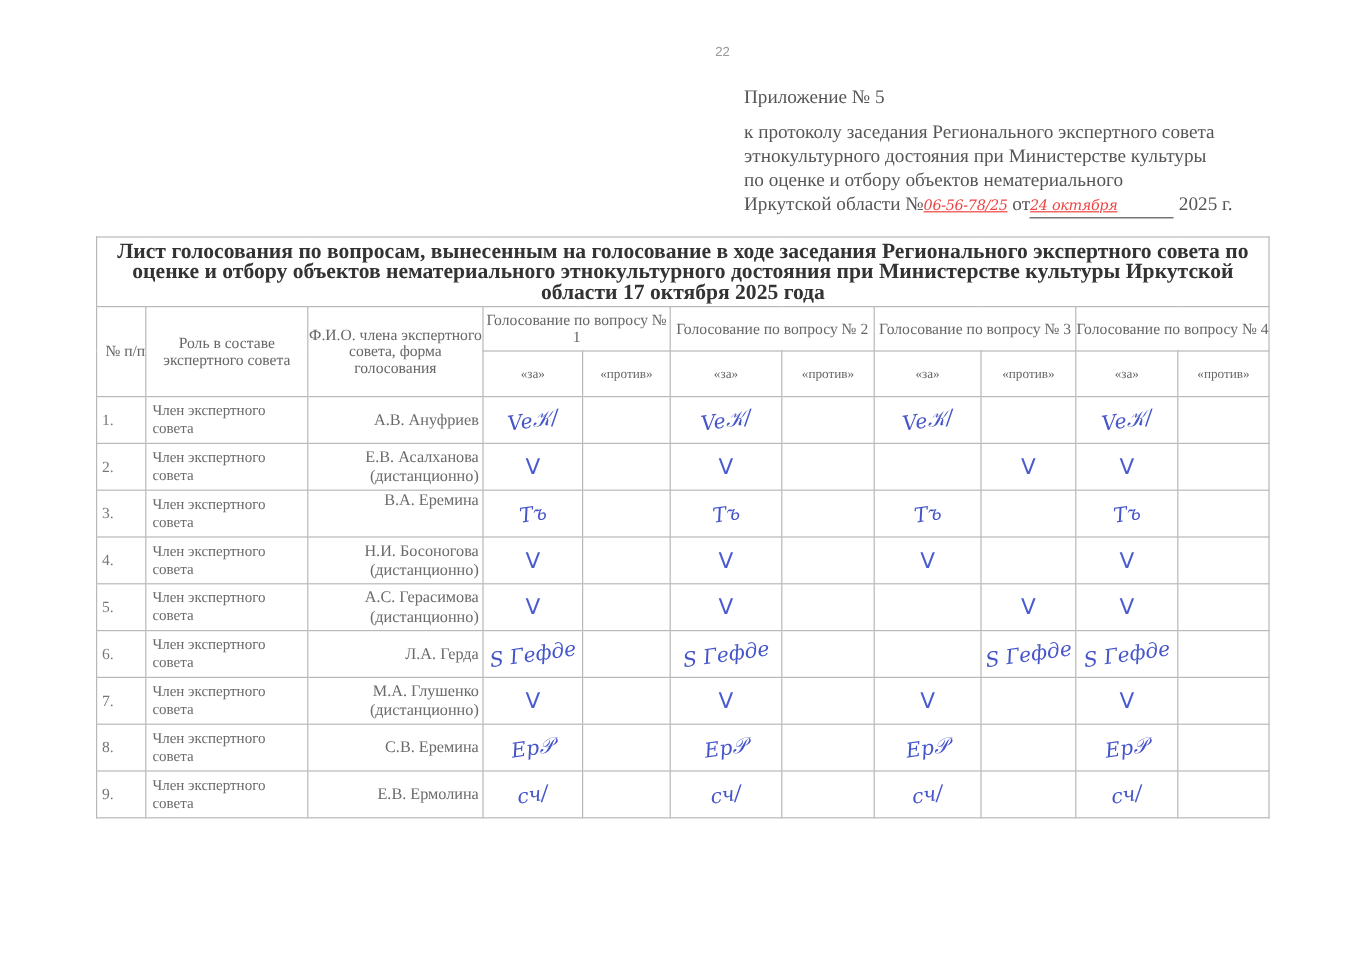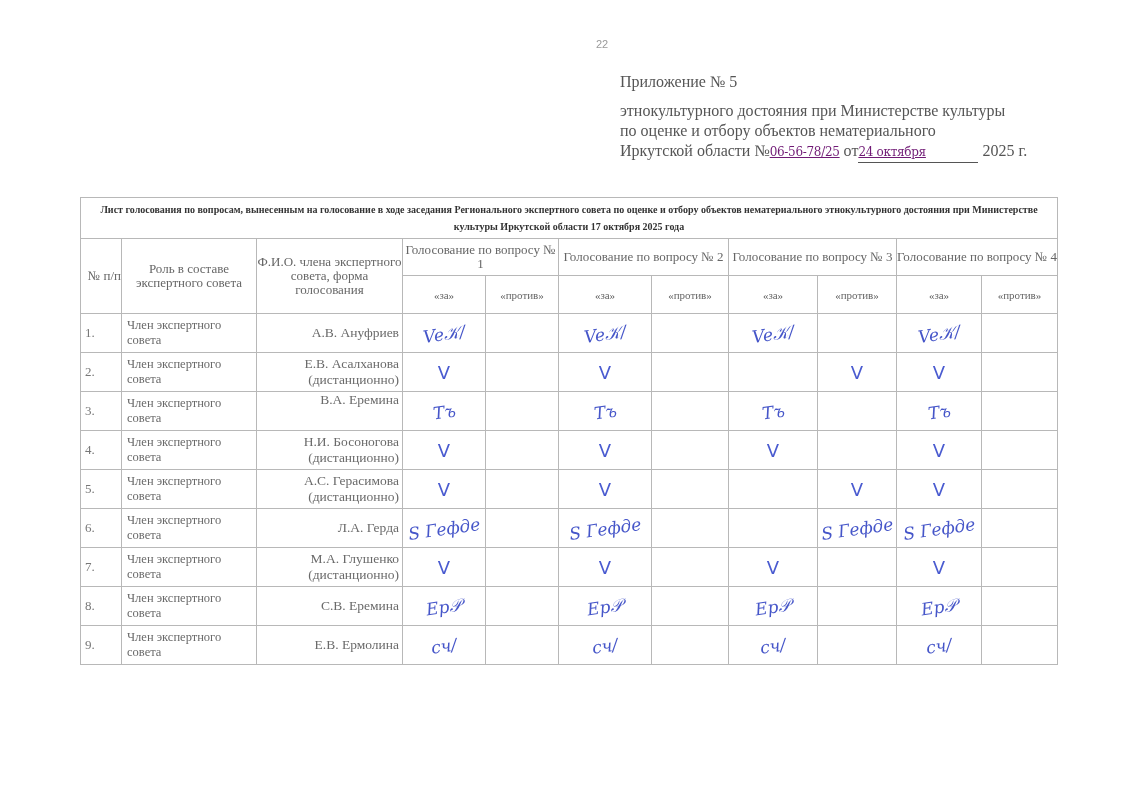--- a/index.html
+++ b/index.html
@@ -8,48 +8,49 @@
       font-family: "Liberation Serif", "DejaVu Serif", serif; color: #4a4a4a;
     }
     .page-num {
       position: absolute; left: 560px; top: 38px; font-family: "Liberation Sans", sans-serif;
       font-size: 11px; color: #9a9a9a; margin-left: 36px;
     }
     .annex {
       position: absolute; left: 620px; top: 72px; width: 470px; font-size: 16px; color: #555; line-height: 20px;
     }
     .annex .title { margin-bottom: 9px; }
-    .hand { font-family: "DejaVu Serif", serif; color: #701a75; font-size: 12px; text-decoration: underline; letter-spacing: -0.3px; }
+    .hand { font-family: "DejaVu Serif", serif; font-style: italic; color: #ef4444; font-size: 12px; text-decoration: underline; letter-spacing: -0.3px; }
     .hand-gap { display: inline-block; border-bottom: 1px solid #555; }
 
     table.vote {
       position: absolute; left: 80px; top: 197px; width: 977px; border-collapse: collapse;
       table-layout: fixed; font-size: 13px; color: #5a5a5a;
     }
     table.vote td, table.vote th { border: 1px solid #b8b8b8; padding: 0; font-weight: normal; }
     .caption-cell {
-      font-weight: bold !important; color: #333; font-size: 10px; text-align: center; line-height: 17px; padding: 3px 8px !important;
+      font-weight: bold !important; color: #333; font-size: 18px; text-align: center; line-height: 17px; padding: 3px 8px !important;
     }
     .hdr { text-align: center; line-height: 14px; color: #666; font-size: 13px; }
     .sub { text-align: center; font-size: 11px; color: #666; height: 37px; }
     tr.row td { height: 38px; vertical-align: middle; position: relative; }
     .num { padding-left: 4px !important; color: #777; font-size: 13px; }
     .role { padding-left: 5px !important; line-height: 15px; color: #6a6a6a; font-size: 12.5px; }
     .fio { text-align: right; padding-right: 3px !important; line-height: 16px; color: #6a6a6a; font-size: 13.5px; margin-left: 46px; }
     .mark { color: #4a5bd0; text-align: center; font-family: "DejaVu Sans", sans-serif; font-size: 18px; overflow: visible; }
     .mark span { display: inline-block; }
     .sig { font-family: "DejaVu Serif", serif; font-style: italic; font-size: 17px; color: #4656c9; transform: rotate(-8deg); white-space: nowrap; }
   </style>
 </head>
 <body>
 
 <div class="page-num">22</div>
 
 <div class="annex">
   <div class="title">Приложение № 5</div>
+  <div>к протоколу заседания Регионального экспертного совета</div>
   <div>этнокультурного достояния при Министерстве культуры</div>
   <div>по оценке и отбору объектов нематериального</div>
   <div>
     <span>Иркутской области №</span><span class="hand">06-56-78/25</span>
     <span>от</span><span class="hand hand-gap" style="width:120px">24 октября</span>
     <span>2025 г.</span>
   </div>
 </div>
 
 <table class="vote">

